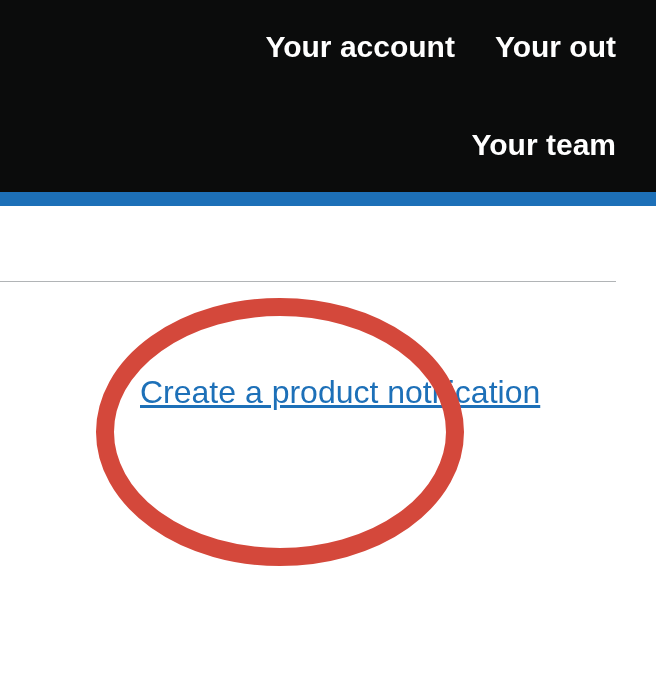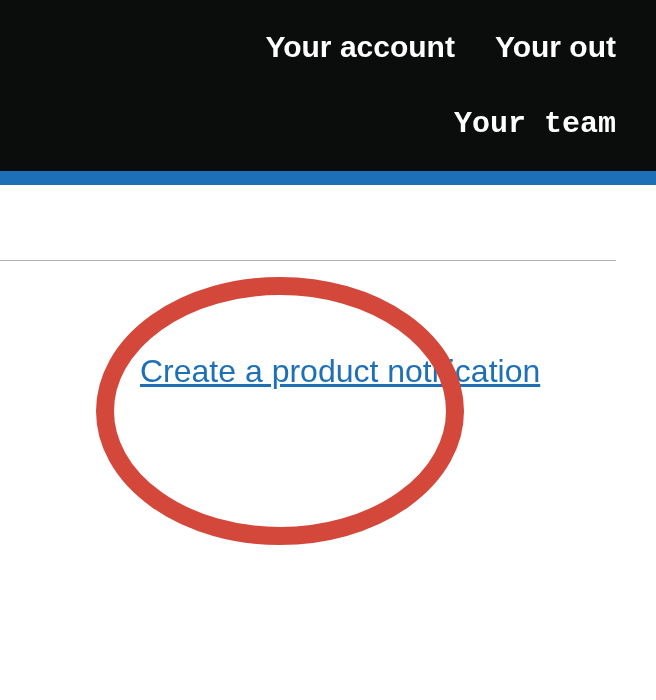--- a/index.html
+++ b/index.html
@@ -13,29 +13,28 @@
       height: 700px;
       background: #ffffff;
       overflow: hidden;
     }
     .header {
       background: #0b0c0c;
       padding: 30px 40px 30px 40px;
       display: flex;
       flex-direction: column;
       align-items: flex-end;
-      gap: 43px;
+      gap: 64px;
     }
     .header-row-1 {
       display: flex;
       gap: 40px;
     }
     .header-row-2 {
       display: flex;
-      font-family: Liberation Mono, monospace;
     }
     .header-link {
       color: #ffffff;
       font-size: 30px;
       font-weight: 700;
       text-decoration: none;
       cursor: pointer;
     }
     .blue-bar {
       height: 14px;

